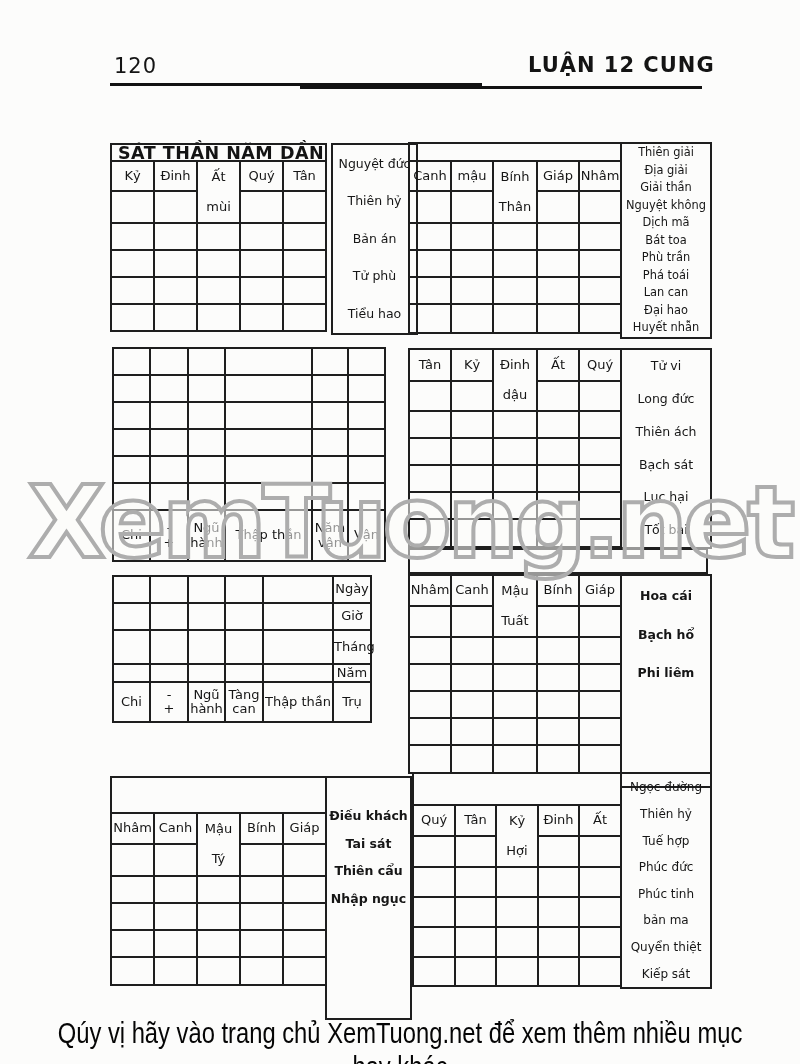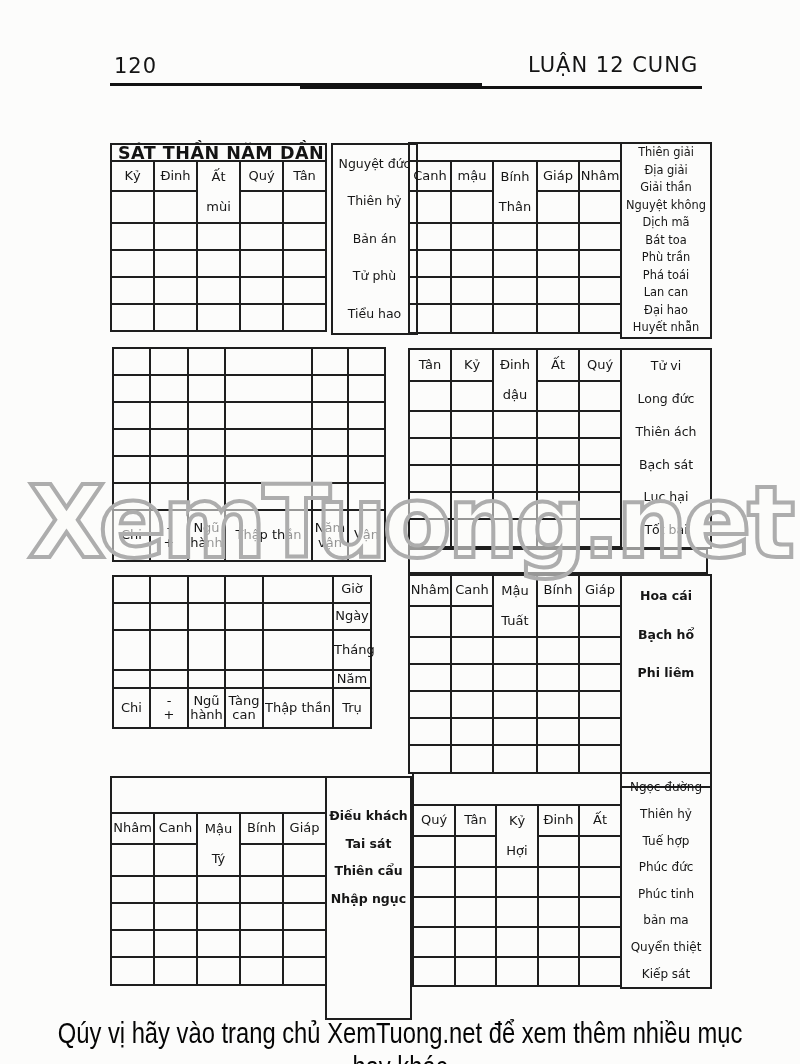--- a/index.html
+++ b/index.html
@@ -1,20 +1,20 @@
 <!DOCTYPE html>
 <html><head>
 <meta charset="utf-8">
 <style>
   html,body{margin:0;padding:0;}
   body{width:800px;height:1064px;position:relative;background:#fcfcfb;overflow:hidden;
        font-family:"DejaVu Sans",sans-serif;color:#141414;}
   .abs{position:absolute;}
   .pagenum{left:114px;top:54px;font-size:21px;letter-spacing:1px;}
-  .hdr-right{left:528px;top:53px;font-size:21px;font-weight:normal;letter-spacing:1px;}
+  .hdr-right{left:528px;top:53px;font-size:21px;font-weight:bold;letter-spacing:1px;}
   .hline{background:#121212;height:3px;}
   .hline1{left:110px;top:83px;width:372px;}
   .hline2{left:300px;top:86px;width:402px;}
   .ptitle{left:118px;top:109px;font-size:17.5px;font-weight:bold;letter-spacing:.5px;margin-top:34px;}
 
   table.grid{position:absolute;border-collapse:collapse;table-layout:fixed;z-index:10;}
   table.grid td{border:2px solid #1e1e1e;padding:0;text-align:center;vertical-align:middle;
        font-size:13px;line-height:1.1;color:#161616;background:transparent;}
   .mc-top,.mc-bot{height:30px;display:flex;align-items:center;justify-content:center;}
   .frow td{font-size:12.5px;line-height:1.15;}
@@ -404,31 +404,31 @@
       <col style="width:70px">
       <col style="width:38px">
     </colgroup>
   <tbody>
       <tr style="height:27px">
         <td></td>
         <td></td>
         <td></td>
         <td></td>
         <td></td>
+        <td>Ngày</td>
+      </tr>
+  <tr style="height:27px">
+        <td></td>
+        <td></td>
+        <td></td>
+        <td></td>
+        <td></td>
         <td>Giờ</td>
       </tr>
-  <tr style="height:27px">
-        <td></td>
-        <td></td>
-        <td></td>
-        <td></td>
-        <td></td>
-        <td>Ngày</td>
-      </tr>
-  <tr style="height:40px">
+  <tr style="height:34px">
         <td></td>
         <td></td>
         <td></td>
         <td></td>
         <td></td>
         <td>Tháng</td>
       </tr>
   <tr style="height:18px">
         <td></td>
         <td></td>

